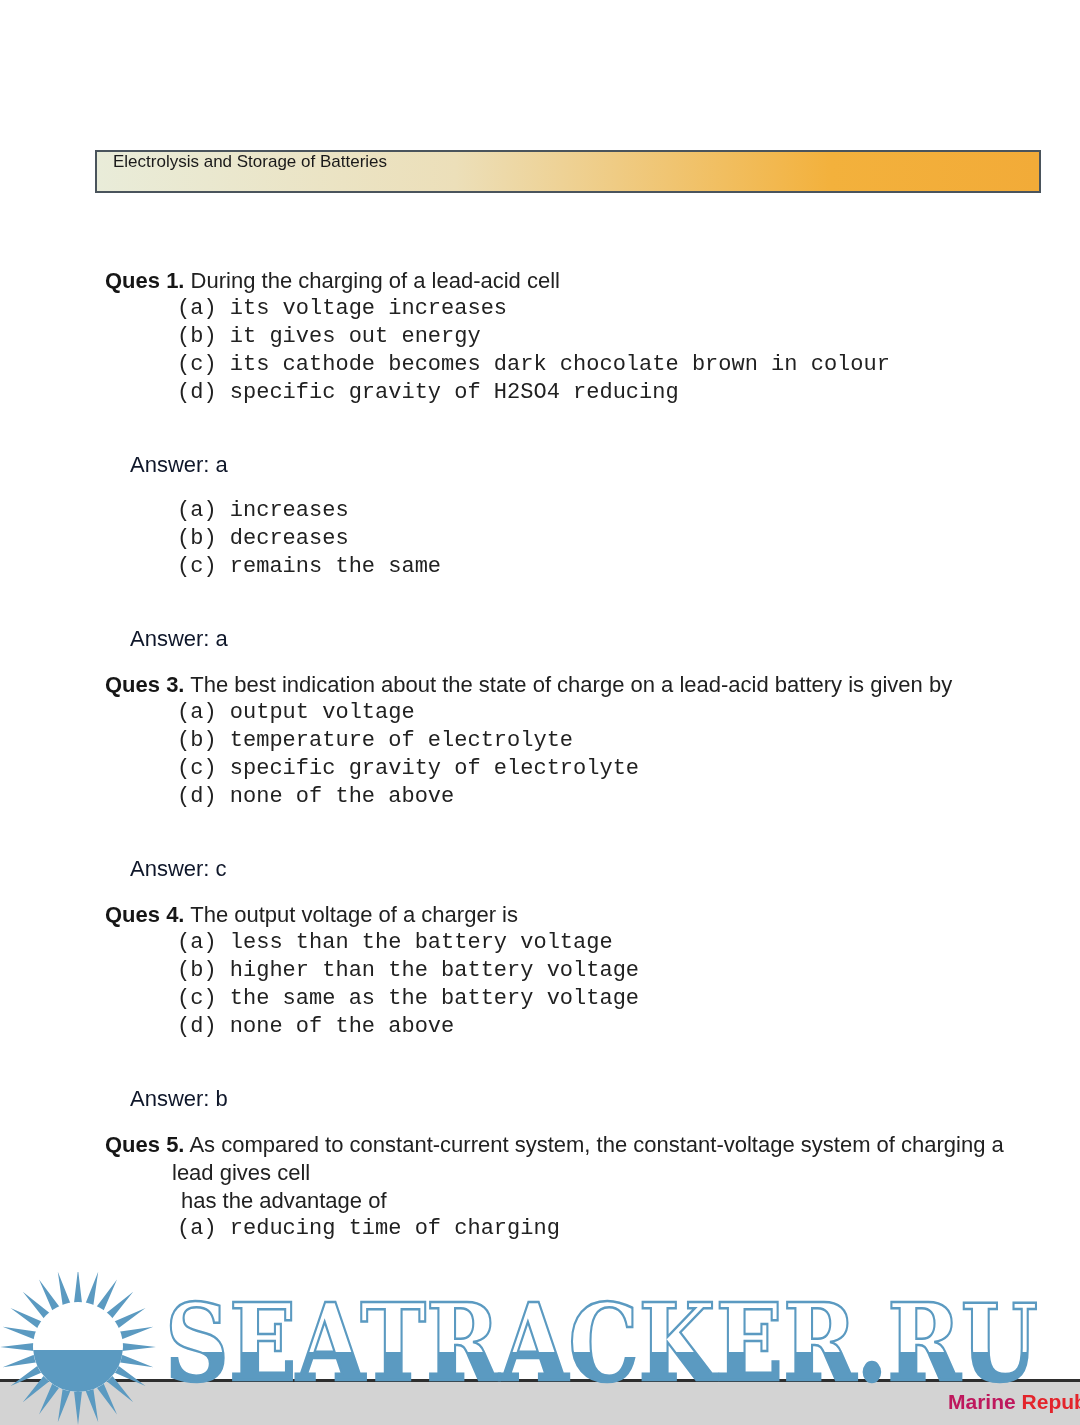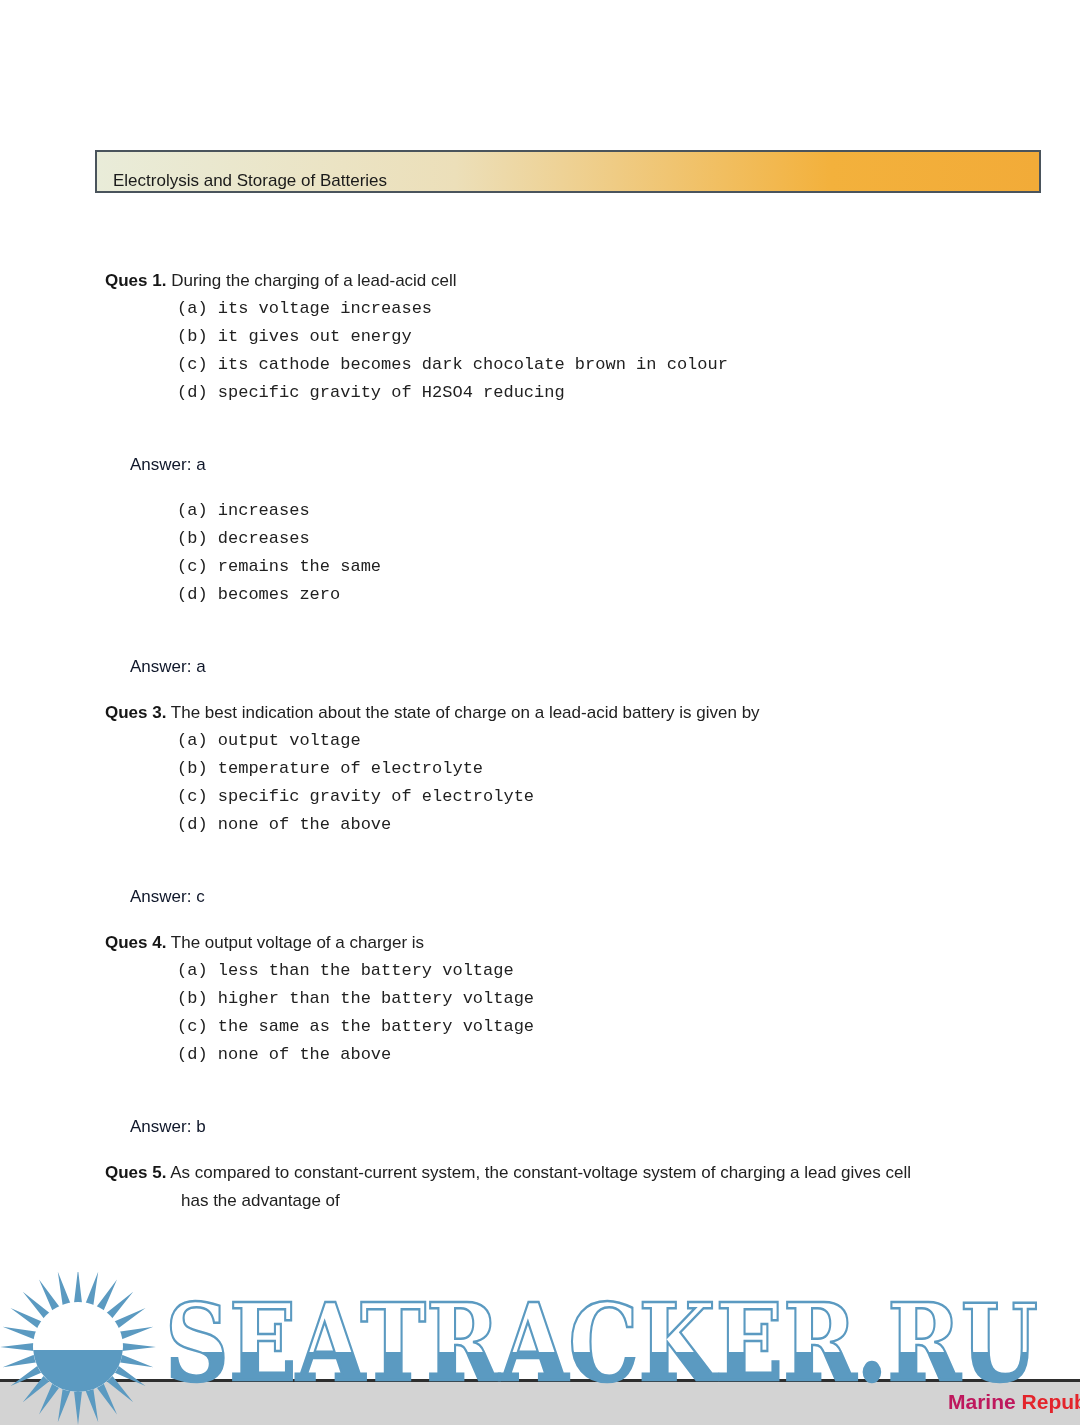--- a/index.html
+++ b/index.html
@@ -8,29 +8,29 @@
     position:relative;overflow:hidden;
     background:#ffffff;
     font-family:"Liberation Sans",sans-serif;
     color:#212121;
   }
   
   .header-banner{
     position:absolute;left:95px;top:150px;width:942px;height:39px;
     border:2px solid #4a545c;
     background:linear-gradient(90deg,#e9ecd9 0%,#ecdfb9 38%,#f3b13c 78%,#f2ab38 100%);
-    display:flex;align-items:flex-end;
+    display:flex;align-items:flex-start;
   }
   .header-banner .title{
     margin-left:16px;font-size:17px;color:#1a1a1a;
   }
   
   .content{
     position:absolute;left:105px;top:193px;width:935px;
-    font-size:17px;color:#212121;
+    font-size:22px;color:#212121;
   }
   .question{margin-top:18px;}
   .question.first{margin-top:74px;}
   .q-line{
     line-height:28px;
     padding-left:67px;text-indent:-67px;
     max-width:860px;
   }
   .q-label{font-weight:bold;color:#161616;}
   .q-text2{text-indent:0;line-height:28px;margin-left:9px;}
@@ -76,21 +76,20 @@
       <div class="option">(d) specific gravity of H2SO4 reducing</div>
     </div>
     <div class="answer">Answer: a</div>
   </section>
 
   <section class="question">
     <div class="options">
       <div class="option">(a) increases</div>
       <div class="option">(b) decreases</div>
       <div class="option">(c) remains the same</div>
-      <div class="option">(d) becomes zero</div>
     </div>
     <div class="answer">Answer: a</div>
   </section>
 
   <section class="question">
     <div class="q-line">
       <span class="q-label">Ques 3.</span>
       <span class="q-text">The best indication about the state of charge on a lead-acid battery is given by</span>
     </div>
     <div class="options">
@@ -115,20 +114,23 @@
     </div>
     <div class="answer">Answer: b</div>
   </section>
 
   <section class="question">
     <div class="q-line">
       <span class="q-label">Ques 5.</span>
       <span class="q-text">As compared to constant-current system, the constant-voltage system of charging a lead gives cell</span>
       <div class="q-text2">has the advantage of</div>
     </div>
+    <div class="options">
+      <div class="option">(a) reducing time of charging</div>
+    </div>
   </section>
 
 </main>
 
 <div class="footer-bar"></div>
 <div class="footer-credit">
   <span class="credit-blue">Marine</span>
   <span class="credit-red">Republi</span>
 </div>
 

